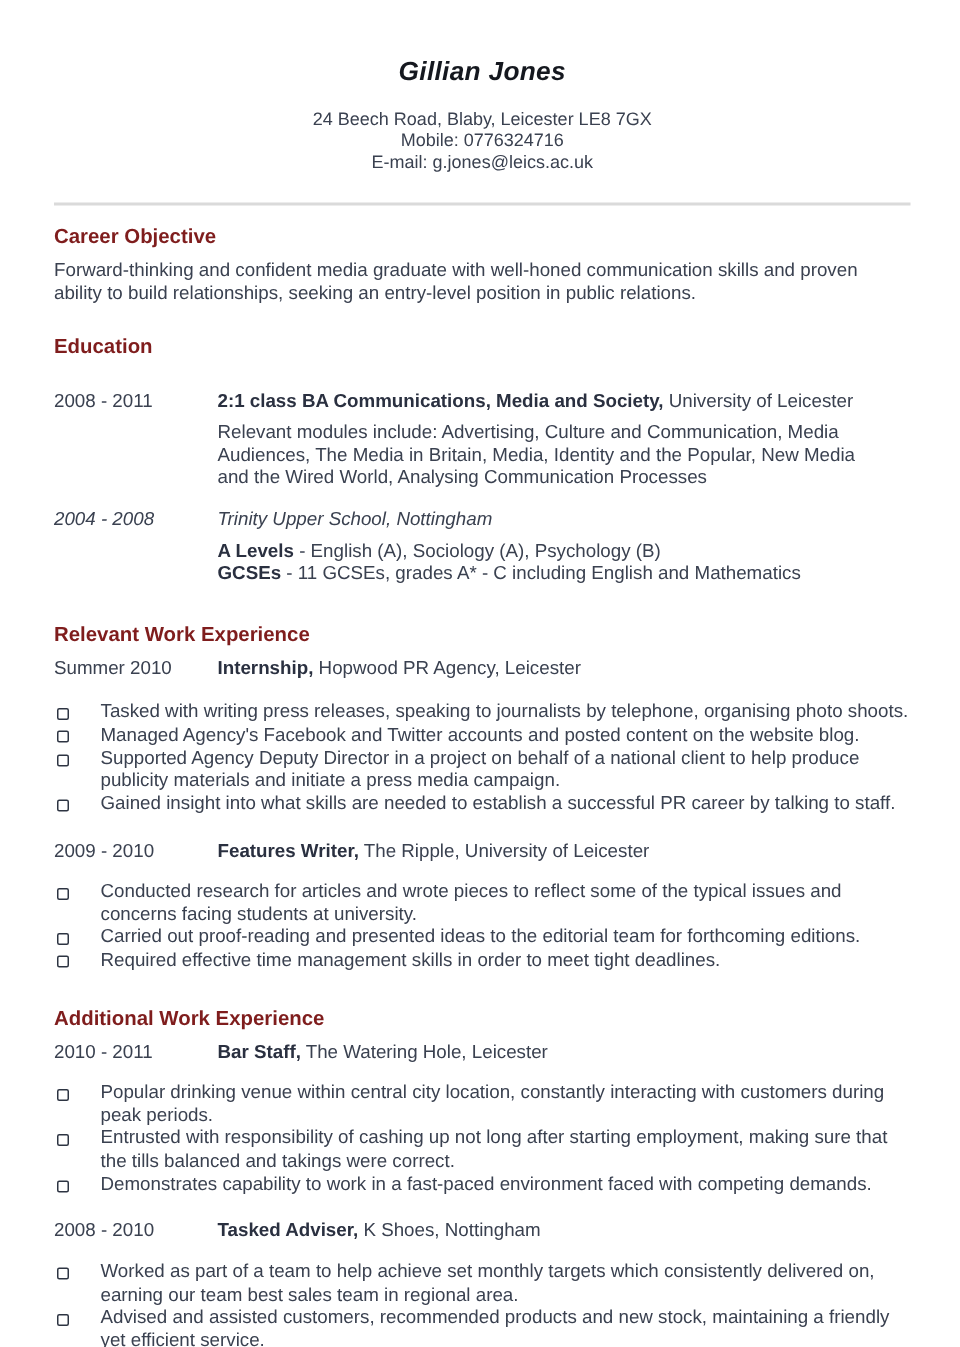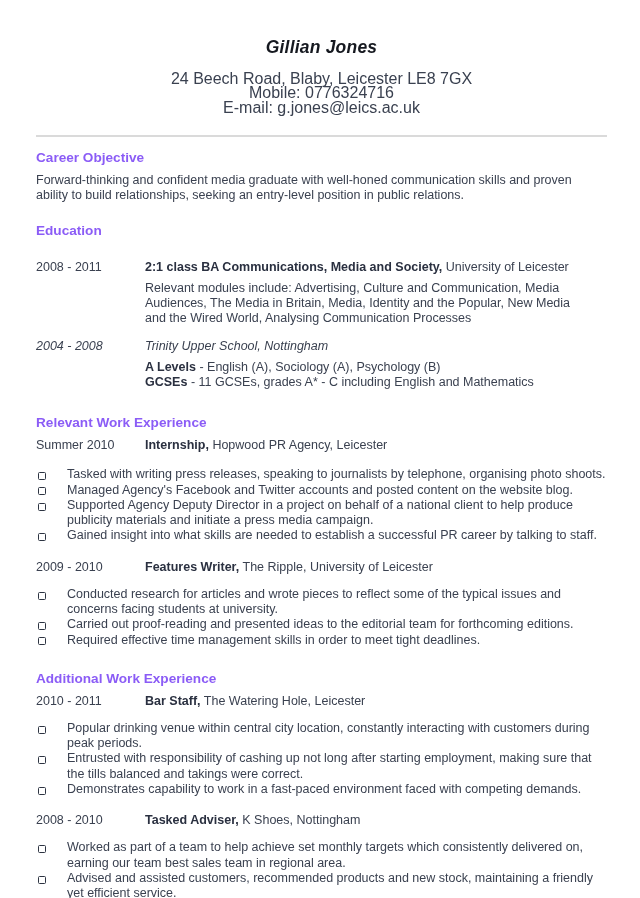--- a/index.html
+++ b/index.html
@@ -18,32 +18,32 @@
   }
   .name {
     margin:0 0 17px 0;
     font-size:17.5px;
     font-weight:bold;
     text-align:center;
     color:#15181f;
     letter-spacing:.2px;
     font-style:italic;
   }
-  .contact { text-align:center; font-size:16px; line-height:14.4px; color:#3a4150; }
+  .contact { text-align:center; font-size:12px; line-height:14.4px; color:#3a4150; }
   .contact div { margin:0; }
   .divider {
     border:none;
     border-top:2px solid #dadada;
     margin:20px 0 0 0;
   }
   .section-heading {
     margin:0;
     font-size:13.6px;
     font-weight:bold;
-    color:#8b5cf6;
+    color:#7f1d1d;
     line-height:16px;
   }
   .objective-heading { margin-top:13px; }
   .objective-body { margin-top:7px; }
   .education-heading { margin-top:20px; }
   .row {
     display:grid;
     grid-template-columns:109px 1fr;
     align-items:start;
   }

